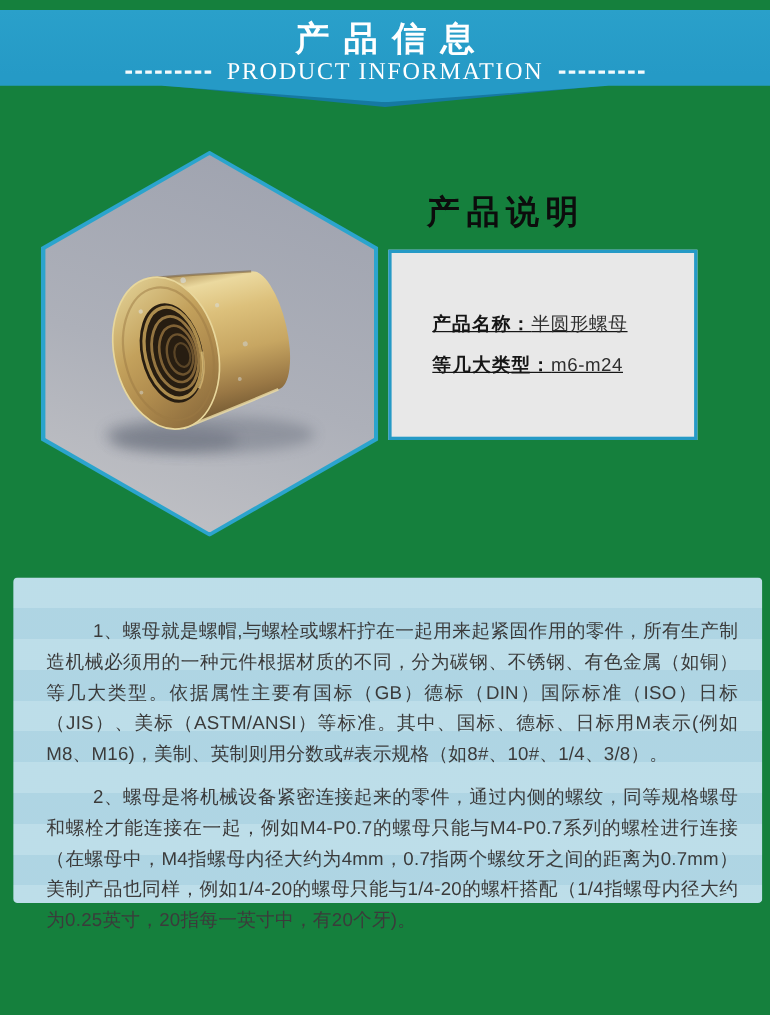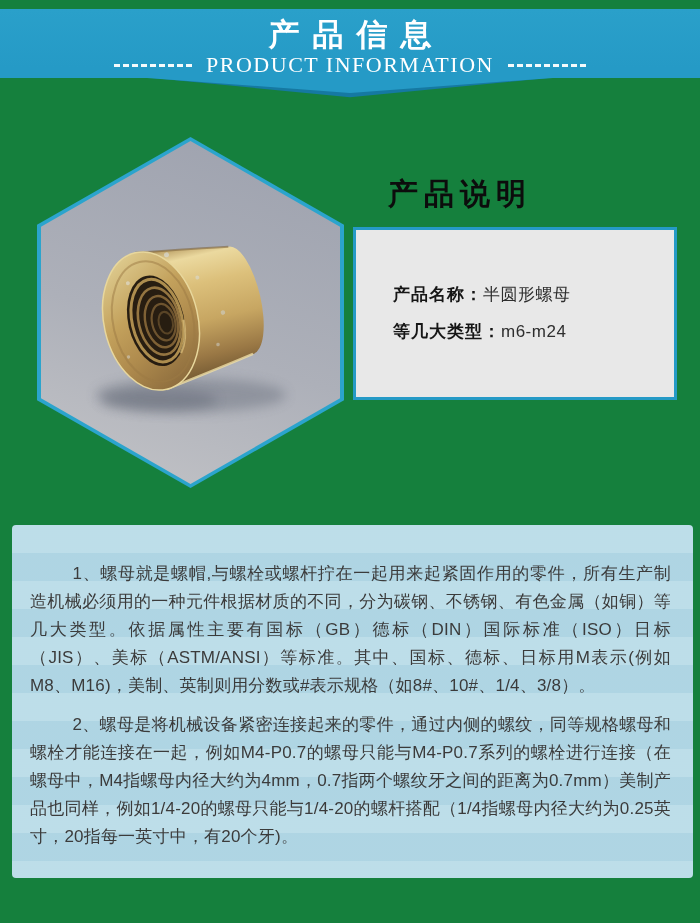--- a/index.html
+++ b/index.html
@@ -59,39 +59,39 @@
     overflow:hidden;
   }
   .hex-inner svg{display:block;width:299px;height:343px;}
 
   
   .section-title{
     position:absolute;left:388px;top:178px;
     font-size:30px;font-weight:600;color:#0c0c0c;letter-spacing:6px;line-height:32px;
   }
   .spec-box{
-    position:absolute;left:353px;top:227px;width:324px;height:173px;
+    position:absolute;left:353px;top:227px;width:281px;height:173px;
     background:var(--box-bg);border:3px solid var(--box-border);
     display:flex;flex-direction:column;justify-content:center;
-    gap:17px;padding-left:37px;
+    gap:17px;padding-left:37px;text-decoration:underline;
   }
   .spec-row{font-size:17px;line-height:20px;white-space:nowrap;}
   .spec-label{font-weight:bold;color:#161616;letter-spacing:1px;}
   .spec-value{color:#2e2e2e;letter-spacing:0.5px;}
 
   
   .desc-panel{
-    position:absolute;left:12px;top:525px;width:681px;height:353px;
+    position:absolute;left:12px;top:525px;width:681px;height:296px;
     background:
       repeating-linear-gradient(180deg,
         rgba(255,255,255,0.10) 0 28px,
         rgba(40,120,160,0.05) 28px 56px),
       var(--panel-blue);
     border-radius:4px;
-    padding:35px 22px 0 18px;
+    padding:35px 22px 0 30px;
     color:var(--text-dark);
   }
   .desc-panel p{
     font-size:17px;line-height:28px;text-indent:2.5em;
     text-align:justify;letter-spacing:0.2px;
   }
   .desc-panel p + p{margin-top:11px;}
 </style>
 </head>
 <body>

